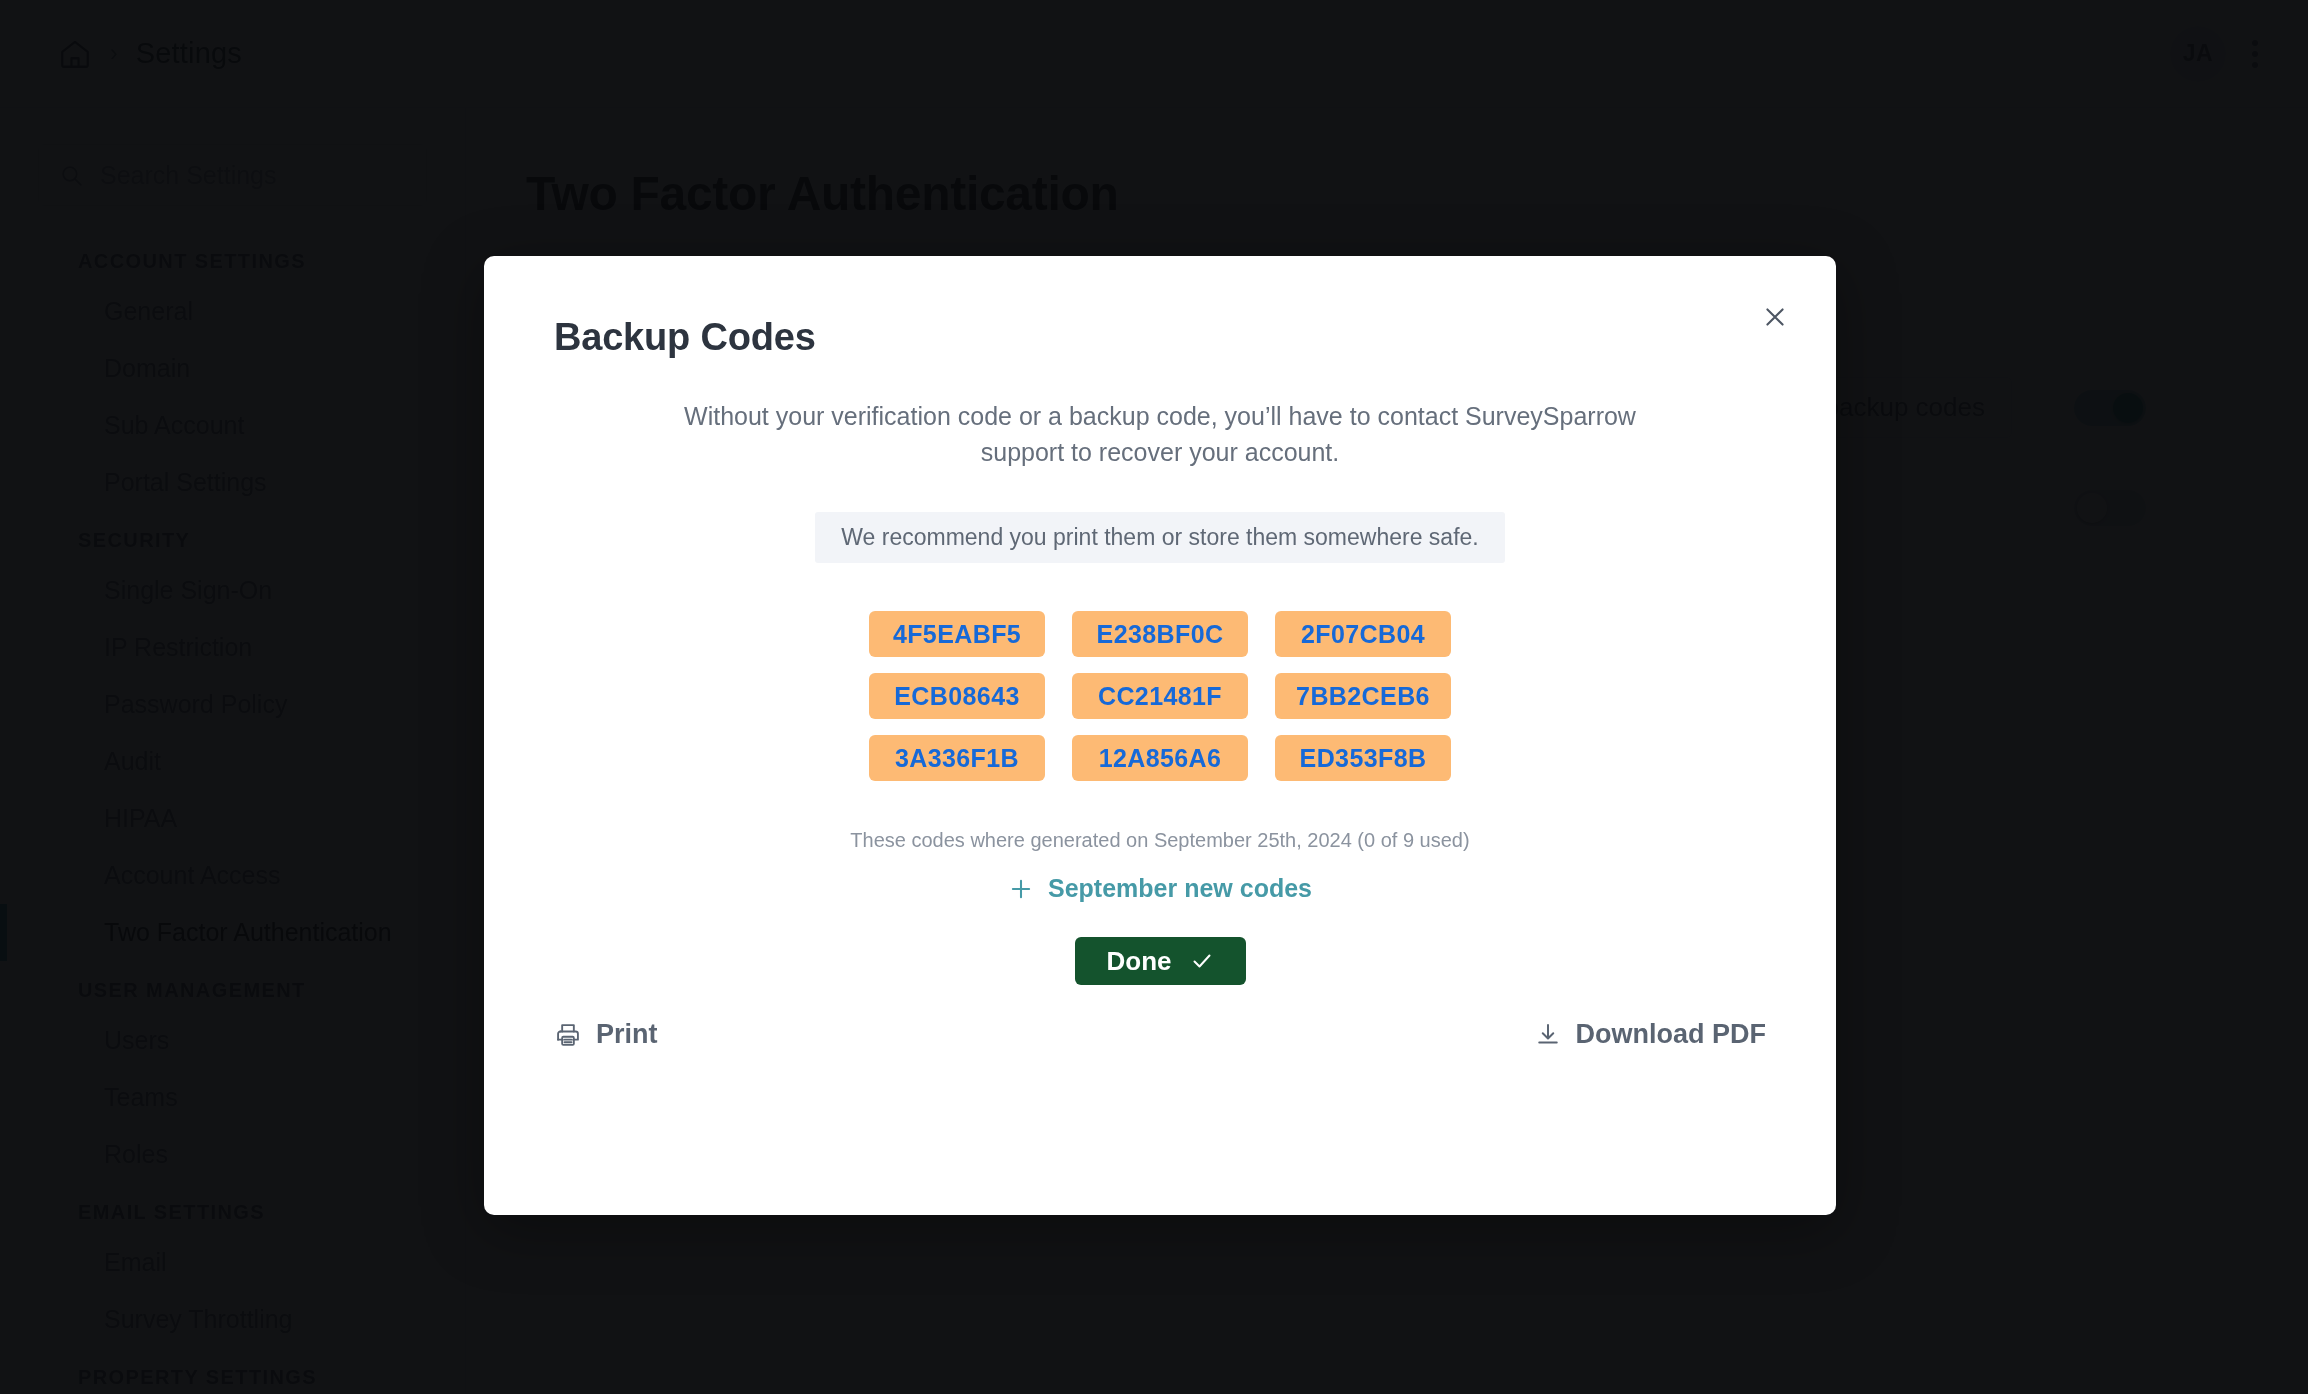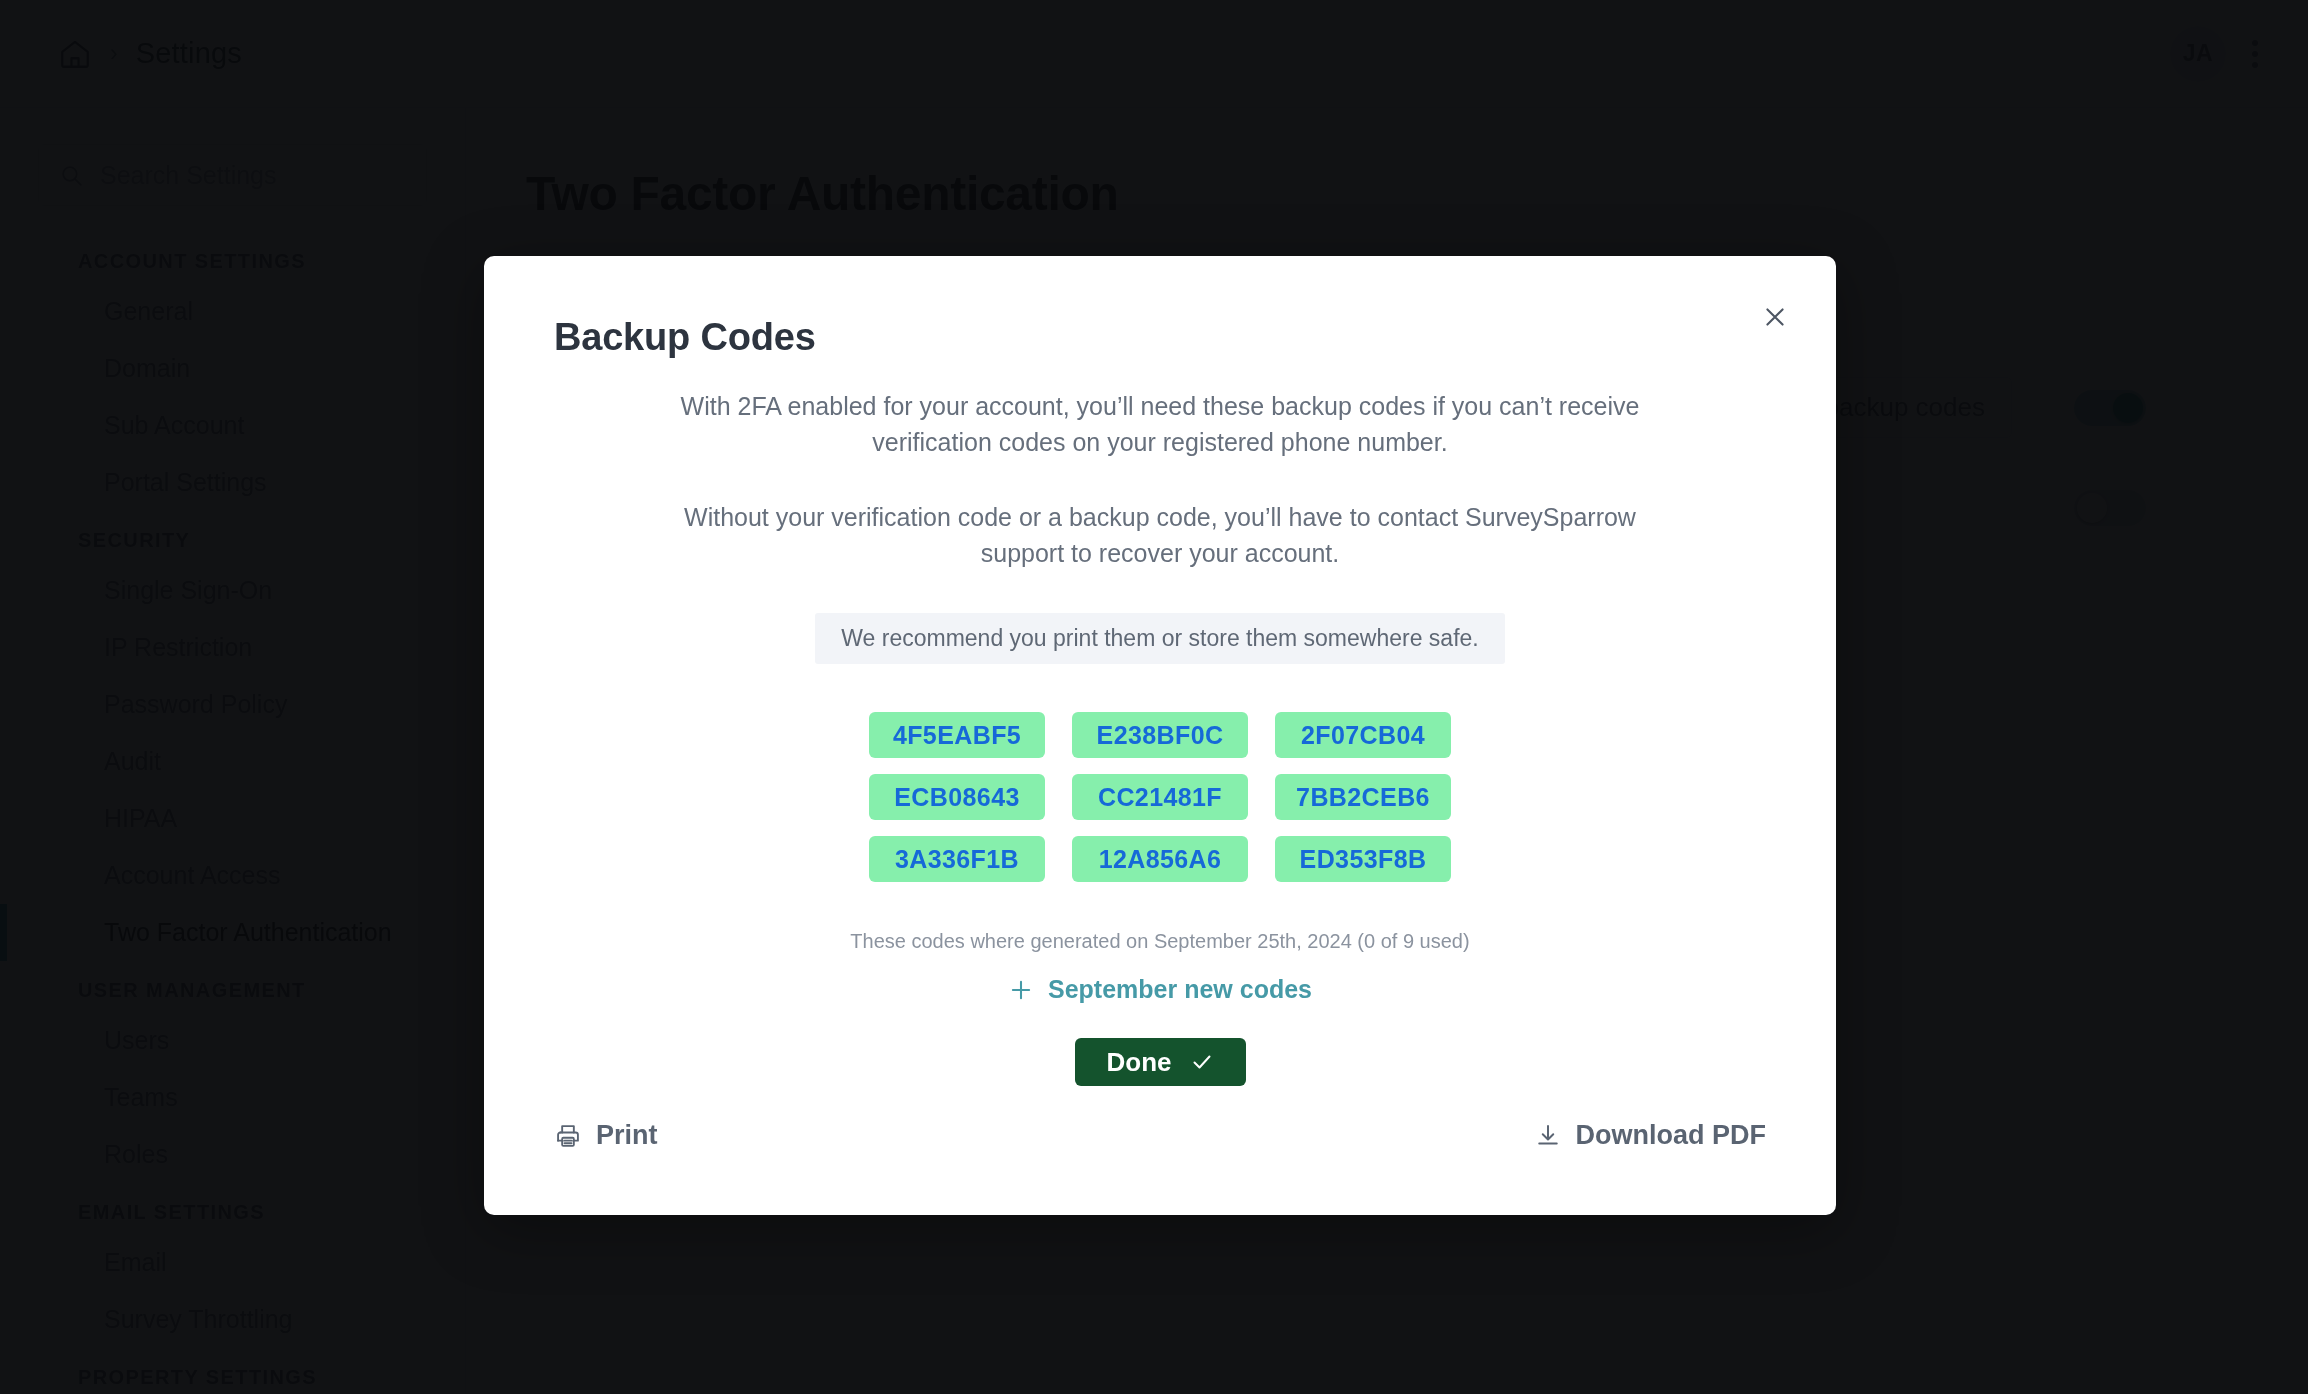--- a/index.html
+++ b/index.html
@@ -195,21 +195,21 @@
 
   .codes-grid {
     margin: 48px auto 0 auto;
     width: 582px;
     display: grid;
     grid-template-columns: repeat(3, 176px);
     gap: 16px 27px;
   }
   .code-chip {
     height: 46px;
-    background: #86efac;
+    background: #fdba74;
     color: #1669d8;
     border-radius: 6px;
     font-size: 25px;
     font-weight: bold;
     letter-spacing: .4px;
     display: flex;
     align-items: center;
     justify-content: center;
   }
 
@@ -360,21 +360,20 @@
 <div class="modal">
 
   <div class="modal-close">
     <svg viewBox="0 0 24 24" width="26" height="26" fill="none" stroke="#4d5663" stroke-width="1.9" stroke-linecap="round">
       <path d="M5 5 19 19M19 5 5 19"></path>
     </svg>
   </div>
 
   <div class="modal-title">Backup Codes</div>
 
-  <div class="modal-para p1">With 2FA enabled for your account, you’ll need these backup codes if you can’t receive verification codes on your registered phone number.</div>
   <div class="modal-para p2">Without your verification code or a backup code, you’ll have to contact SurveySparrow support to recover your account.</div>
 
   <div class="recommend-banner">We recommend you print them or store them somewhere safe.</div>
 
   <div class="codes-grid">
     <div class="code-chip">4F5EABF5</div>
     <div class="code-chip">E238BF0C</div>
     <div class="code-chip">2F07CB04</div>
     <div class="code-chip">ECB08643</div>
     <div class="code-chip">CC21481F</div>

